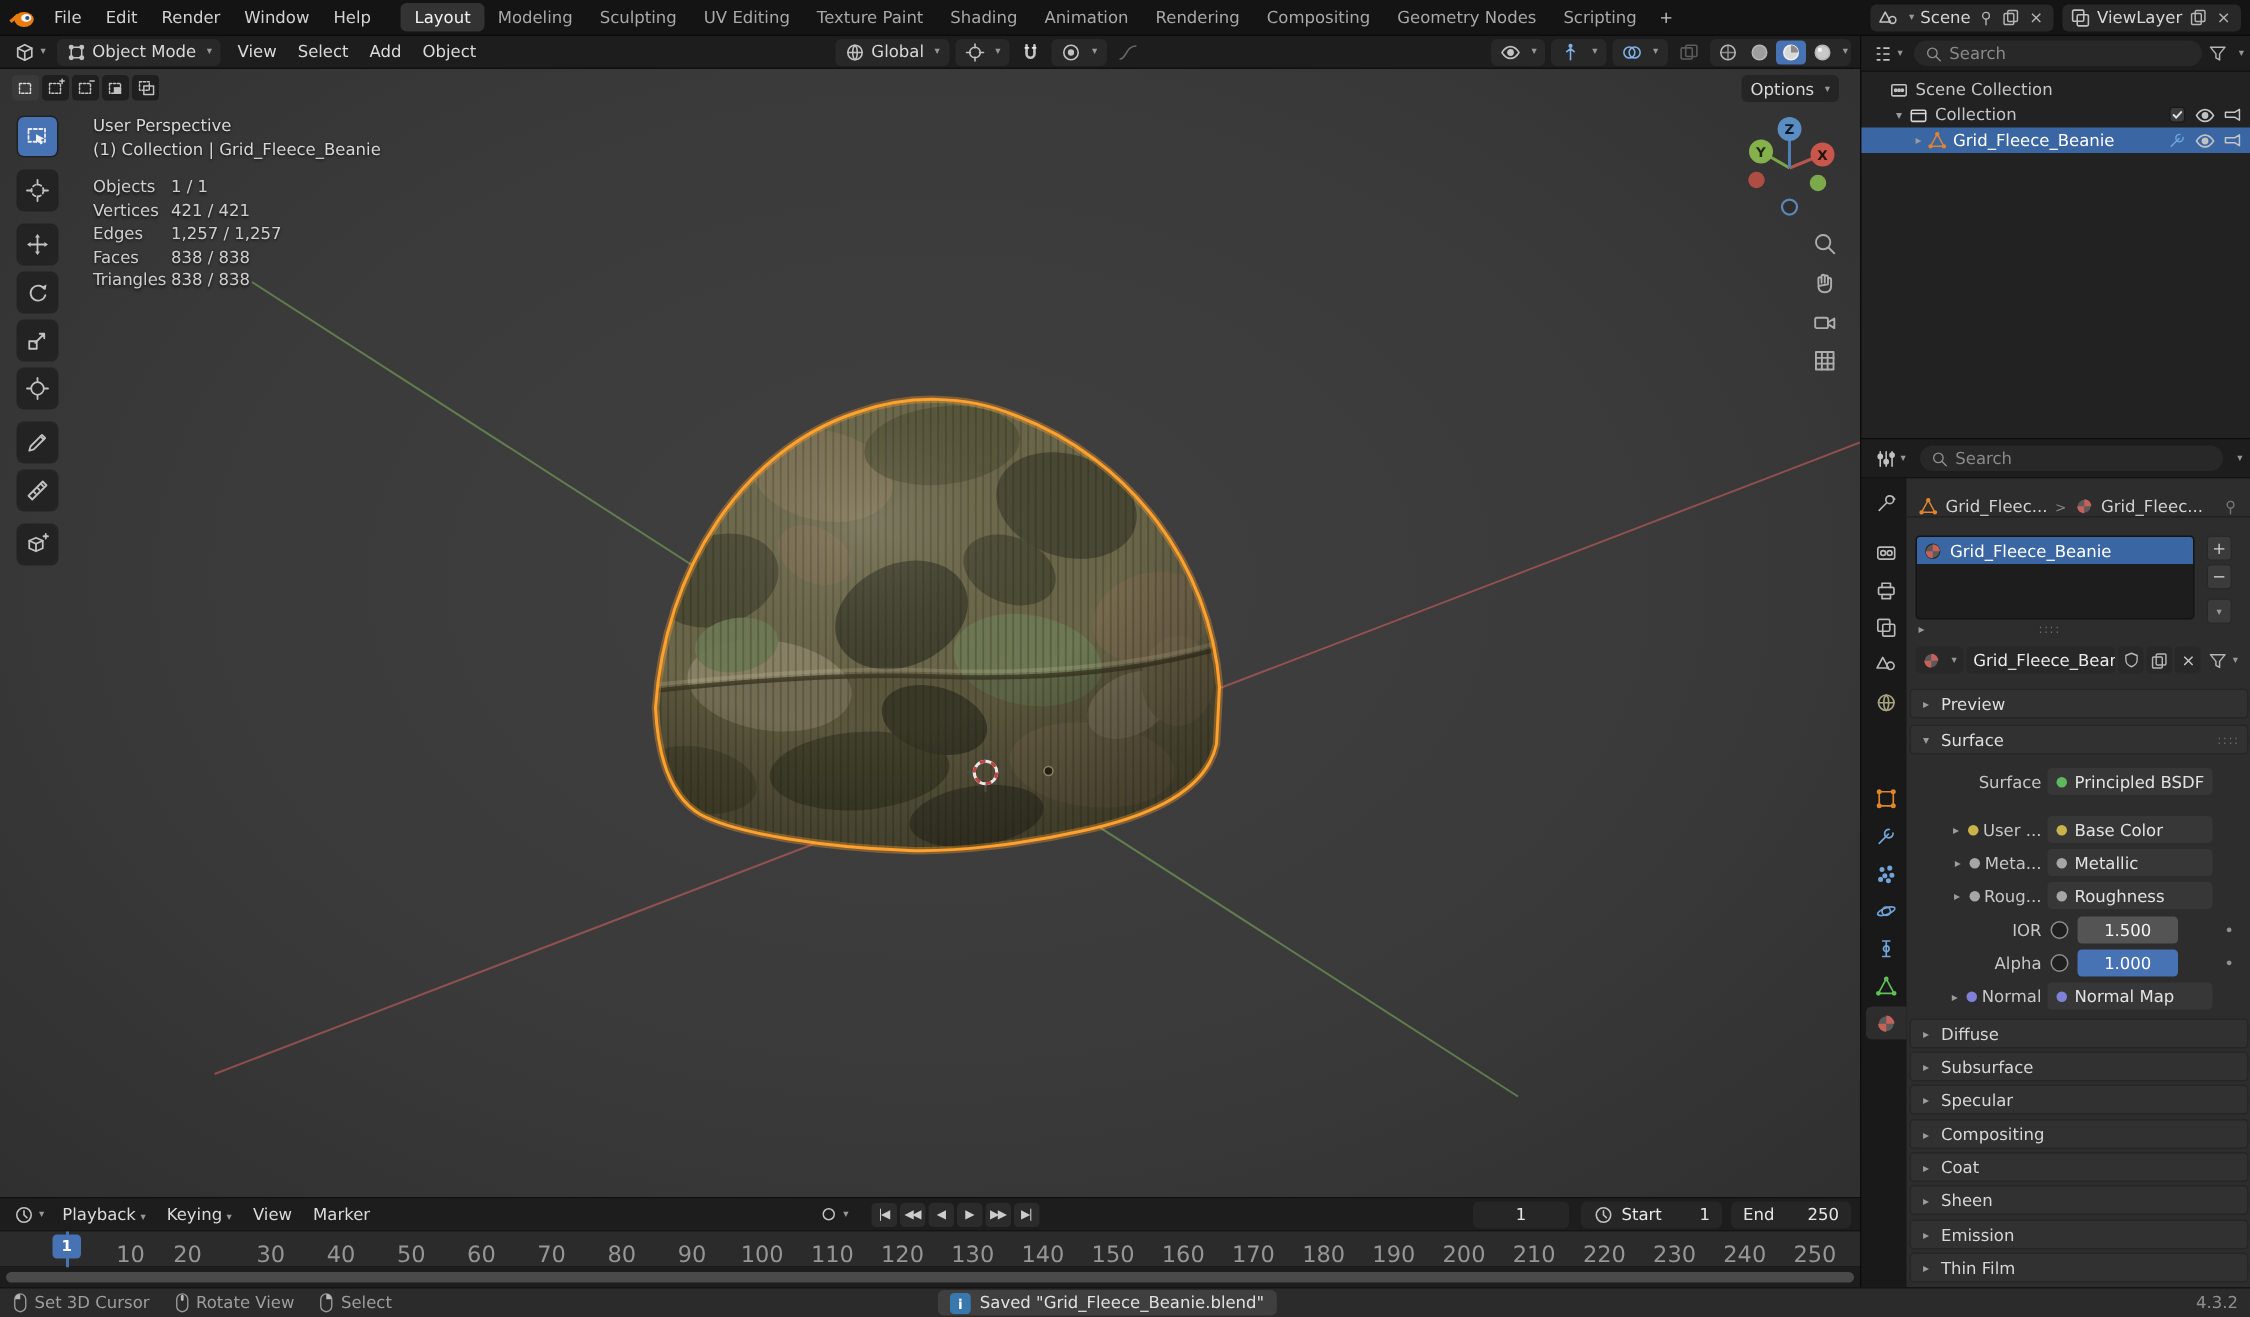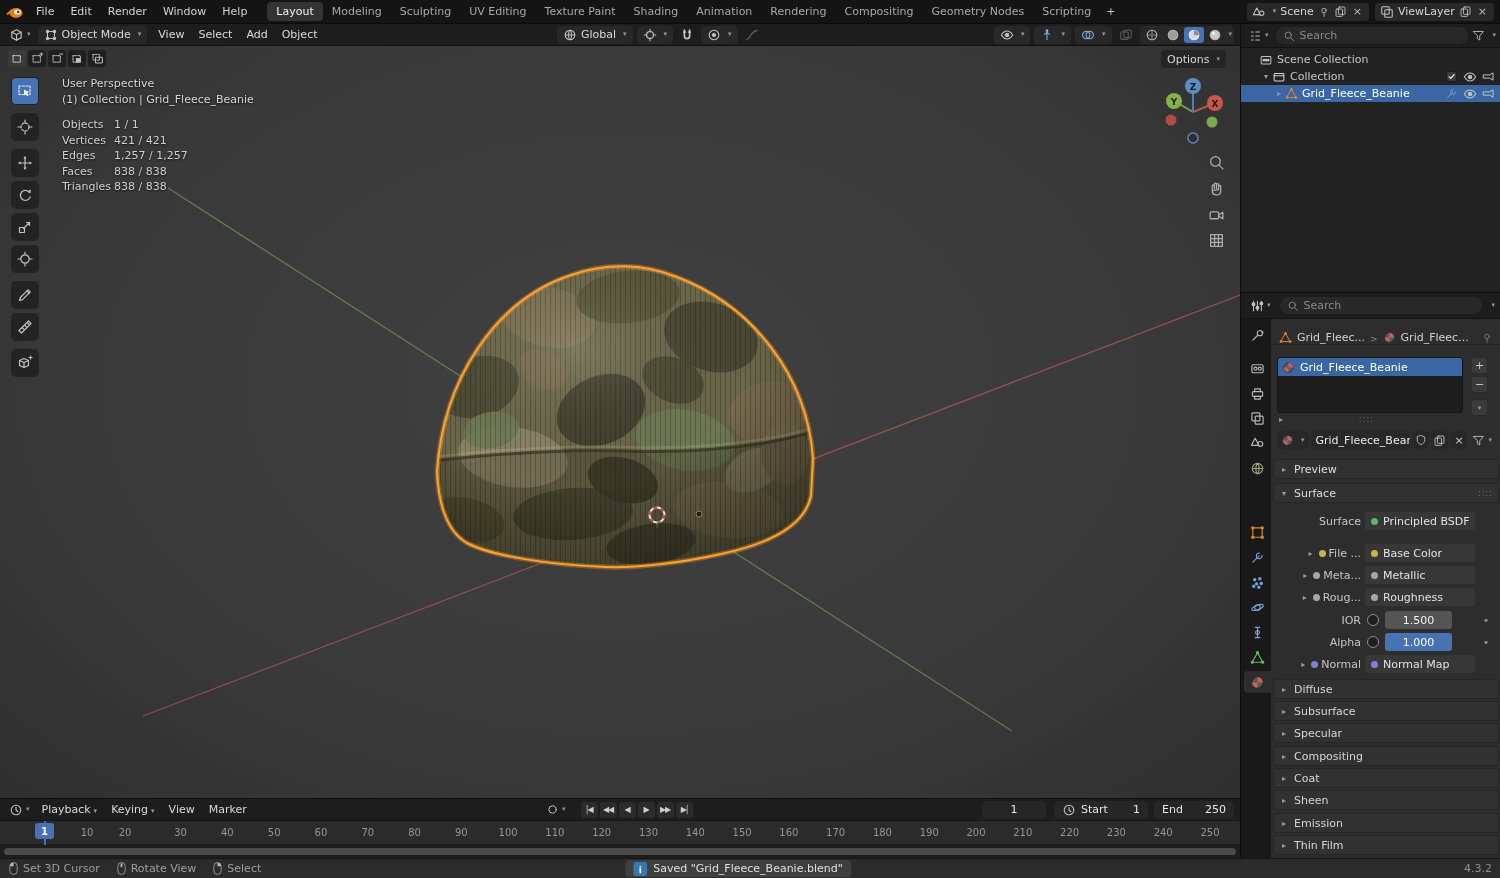--- a/index.html
+++ b/index.html
@@ -55,21 +55,21 @@
 #tl-header{height:22px;display:flex;align-items:center;padding:0 6px;background:#1d1d1d;border-bottom:1px solid #141414;gap:2px}
 #tl-menus{display:flex}
 #tl-transport{display:flex;gap:2px;margin-left:10px}
 .tr-btn{min-width:17px;height:16px;display:flex;align-items:center;justify-content:center;color:#cdcdcd;font-size:8px;letter-spacing:-1px;background:#2b2b2b;border-radius:3px;padding:0 3px}
 .tl-field{background:#262626;border-radius:4px;height:18px;display:flex;align-items:center;color:#e6e6e6;padding:0 8px;gap:5px}
 #tl-frame{width:64px;justify-content:center;margin-right:6px}
 #tl-start{width:94px;margin-right:4px}
 #tl-end{width:80px}
 .fval{margin-left:auto}
 #tl-ruler{position:relative;height:24px;background:#2b2b2b;border-bottom:1px solid #1a1a1a}
-.ruler-num{position:absolute;top:6px;transform:translateX(-50%);color:#969696;font-size:10px}
+.ruler-num{position:absolute;top:6px;transform:translateX(-50%);color:#969696;font-size:15px}
 #playhead-line{position:absolute;left:44px;top:0;width:2px;height:24px;background:#4772b3}
 #playhead-badge{position:absolute;left:35px;top:2px;width:19px;height:16px;background:#4772b3;border-radius:3px;color:#fff;font-size:10px;font-weight:bold;display:flex;align-items:center;justify-content:center}
 #tl-scroll{position:relative;height:13px;background:#1d1d1d}
 #tl-scrollbar{position:absolute;left:4px;top:3px;height:7px;width:1232px;background:#4a4a4a;border-radius:4px}
 
 #statusbar{position:absolute;left:0;top:858px;width:1500px;height:20px;background:#2b2b2b;border-top:1px solid #151515;display:flex;align-items:center;padding:0 8px;color:#9e9e9e}
 #status-hints{display:flex;align-items:center}
 .hint{display:flex;align-items:center;gap:4px;margin-right:16px}
 #status-msg{position:absolute;left:49.2%;transform:translateX(-50%);display:flex;align-items:center;gap:6px;background:#3f3f3f;border-radius:4px;padding:1px 8px;color:#e0e0e0;top:1px;height:17px}
 #version{margin-left:auto;color:#8f8f8f}
@@ -966,21 +966,21 @@
             </div>
             <div class="val-btn">
               <span class="p-dot" style="background: rgb(94, 184, 94);"></span>
               <span>Principled BSDF</span>
             </div>
           </div>
           <div class="prow" style="top: 225px;">
             <div class="prow-label">
               <span class="p-exp">▸</span>
               <span class="p-dot" style="background: rgb(201, 180, 75);"></span>
-              <span>File ...</span>
+              <span>User ...</span>
             </div>
             <div class="val-btn">
               <span class="p-dot" style="background: rgb(201, 180, 75);"></span>
               <span>Base Color</span>
             </div>
           </div>
           <div class="prow" style="top: 247px;">
             <div class="prow-label">
               <span class="p-exp">▸</span>
               <span class="p-dot" style="background: rgb(166, 166, 166);"></span>

